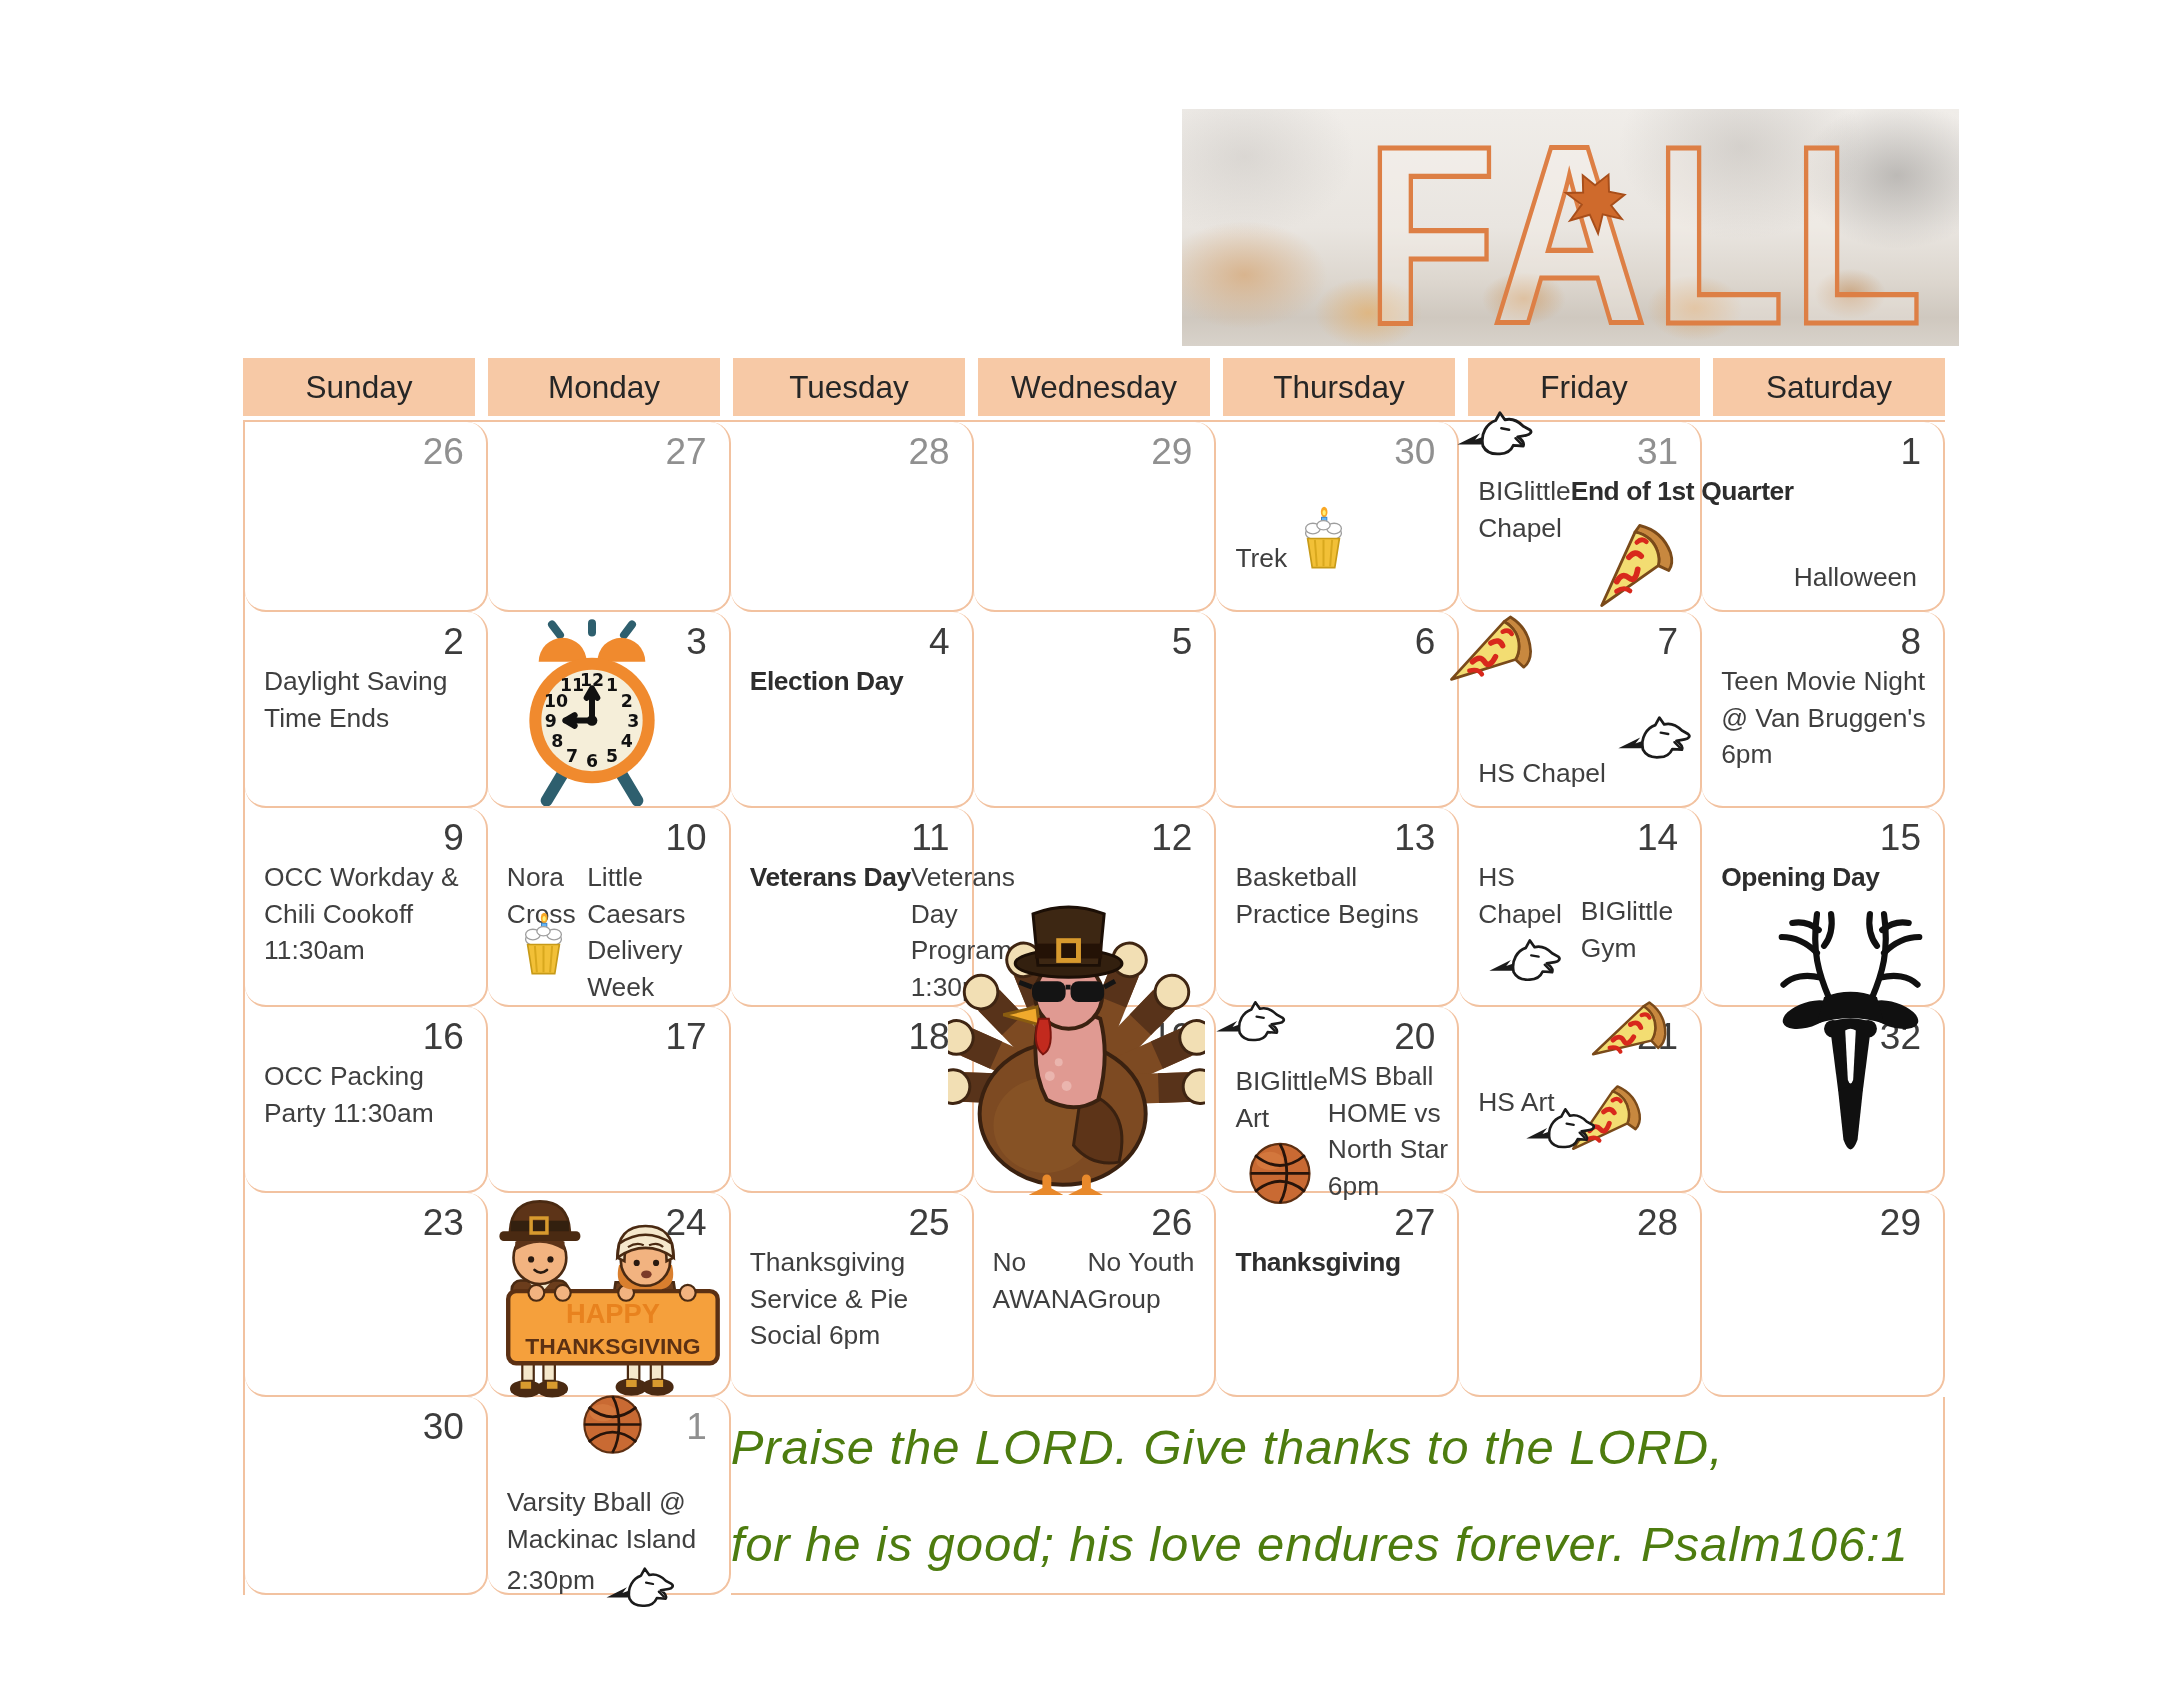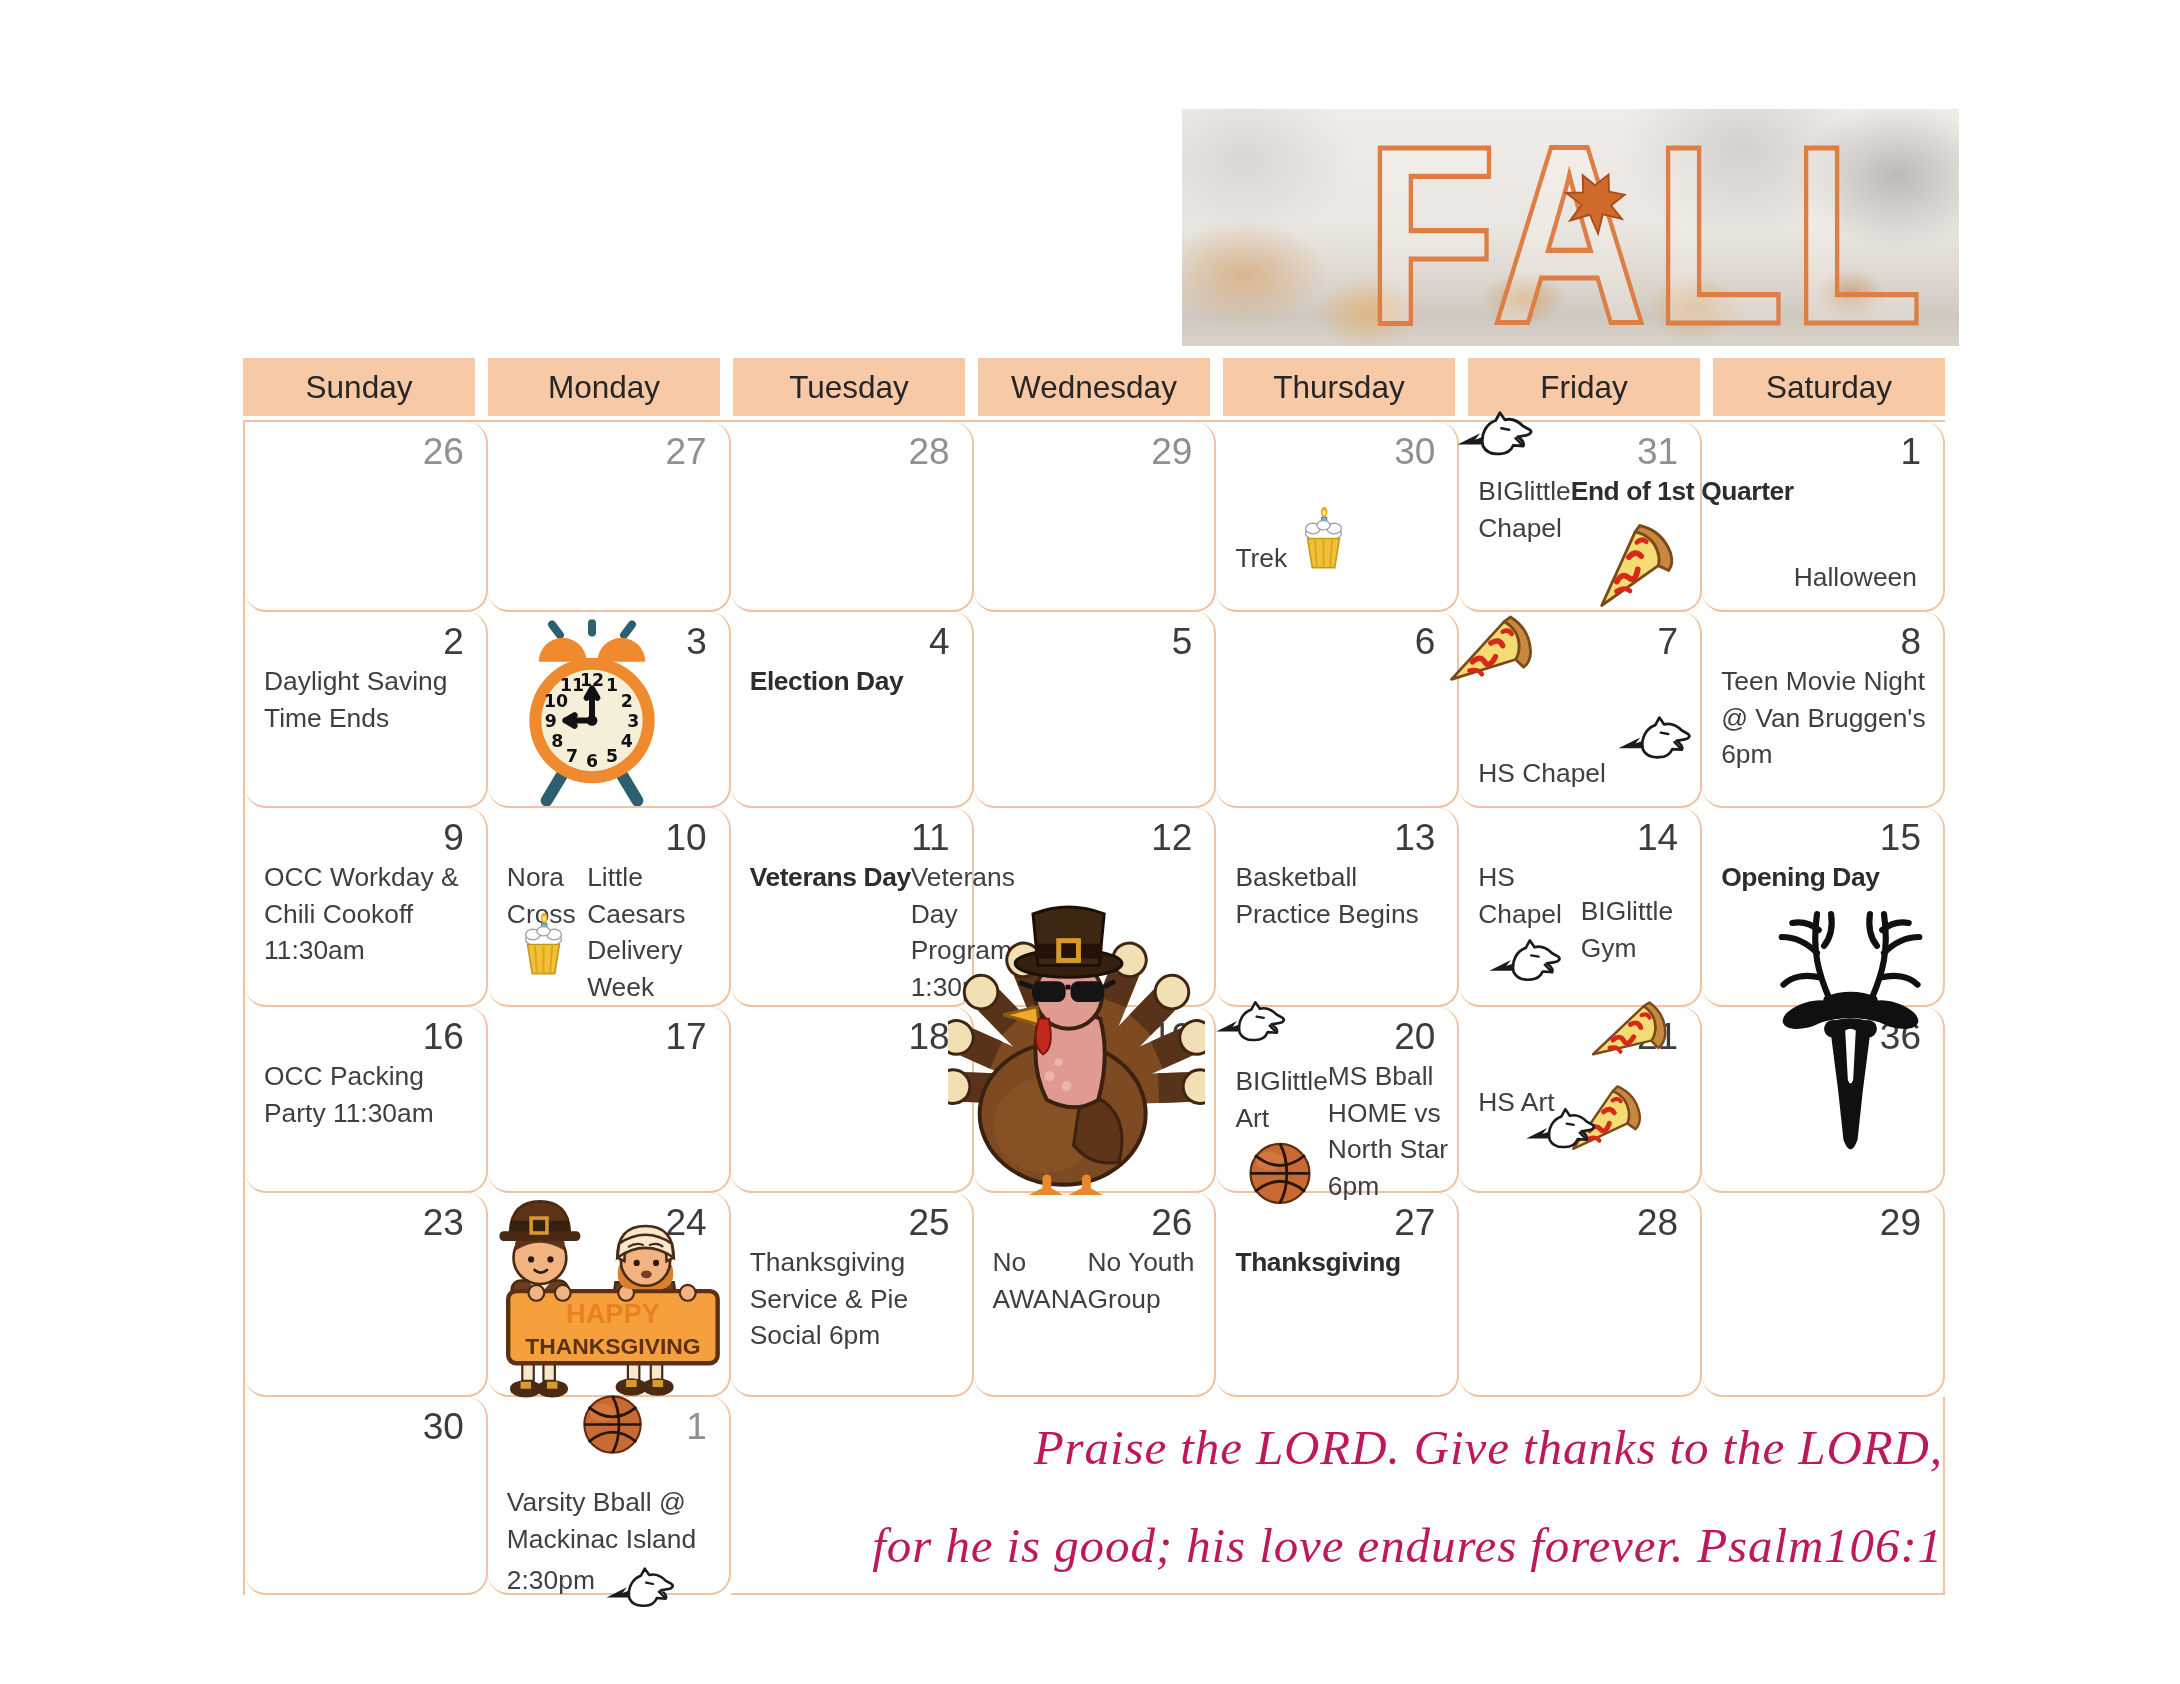--- a/index.html
+++ b/index.html
@@ -42,22 +42,22 @@
   .events{position:absolute;left:0;top:0;right:0;bottom:0;display:flex;flex-direction:row;
           padding:51px 3.4px 15.3px 19px;z-index:3;}
   .ev{font-size:26.4px;color:#3f3f3f;line-height:1.38;}
   .ev.bold{font-weight:bold;color:#2d2d2d;white-space:nowrap;letter-spacing:-0.4px;}
   .ev.push{margin-top:auto;}
   .inline-ic{display:inline-block;vertical-align:middle;margin-left:10.2px;line-height:0;}
   .cell-ic{position:absolute;line-height:0;z-index:4;}
 
   
   .scripture{grid-column:3/-1;border-right:2.6px solid #f2c2a0;border-bottom:2.6px solid #f2c2a0;
-             position:relative;text-align:right;padding-top:22px;
-             font-family:Liberation Serif, serif;font-style:italic;color:#be185d;}
+             position:relative;text-align:left;padding-top:22px;
+             font-family:Liberation Sans, sans-serif;font-style:italic;color:#4d7c0f;}
   .scripture .line{font-size:49px;letter-spacing:0.9px;}
   .scripture .line + .line{margin-top:41px;}
 
   
   .break-banner{position:absolute;left:959px;top:1338px;width:748px;height:60px;z-index:6;
     background:linear-gradient(180deg,#b02020 0%,#931111 40%,#6f0505 100%);
     border-bottom:3.4px solid #4e0202;box-shadow:0 1.7px 3.4px rgba(0,0,0,.35);
     display:flex;align-items:center;justify-content:center;}
   .break-banner span{color:#fff;font-size:32px;letter-spacing:0.4px;}
 
@@ -327,21 +327,21 @@
     <path d="M64,14 C78,20 88,32 91,48 C92,56 90,62 86,66 L76,59 C80,50 78,38 72,30 C68,25 64,22 58,20 Z" fill="#c8883f" stroke="#7a4a1a" stroke-width="3" stroke-linejoin="round"></path>
     <path d="M10,90 L58,20 C64,22 68,25 72,30 C78,38 80,50 76,59 Z" fill="#f3dd72" stroke="#7a4a1a" stroke-width="3" stroke-linejoin="round"></path>
     <path d="M30,68 q7,-9 13,-2 t11,-7" fill="none" stroke="#d8281c" stroke-width="6" stroke-linecap="round"></path>
     <path d="M47,45 q8,-7 13,1" fill="none" stroke="#d8281c" stroke-width="6" stroke-linecap="round"></path>
     <path d="M58,31 q6,-4 10,1" fill="none" stroke="#d8281c" stroke-width="5" stroke-linecap="round"></path>
     <path d="M28,78 q9,-4 14,2" fill="none" stroke="#d8281c" stroke-width="5" stroke-linecap="round"></path>
                 </svg></span></div>
           </div>
         </div>
         <div class="cell">
-          <div class="num">36</div>
+          <div class="num">32</div>
         </div>
         <div class="cell">
           <div class="num">23</div>
         </div>
         <div class="cell">
           <div class="num">24</div>
         </div>
         <div class="cell">
           <div class="num">25</div>
           <div class="events">

